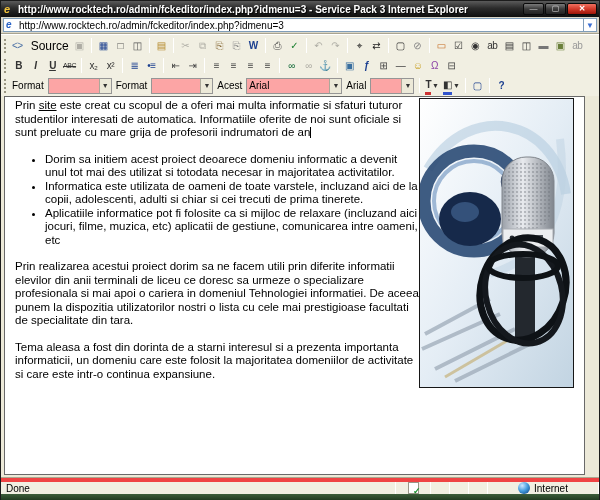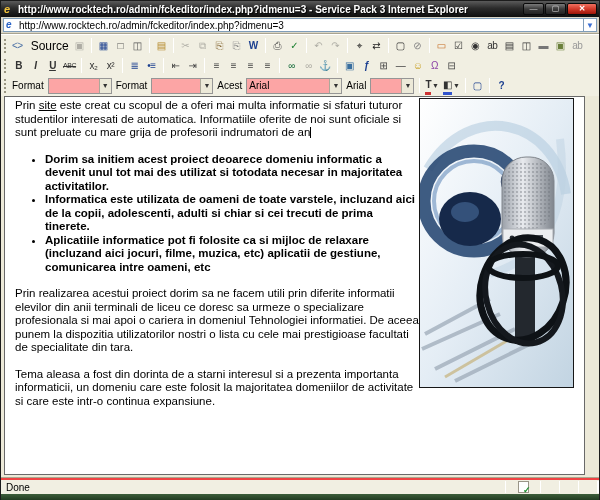--- a/index.html
+++ b/index.html
@@ -46,27 +46,27 @@
     font-size:7px; text-align:center; line-height:14px; color:#333; }
 
   
   .content { position:absolute; left:3px; top:95px; width:581px; height:379px; background:#fff;
     border:1px solid #696969; overflow:hidden; padding:2px 8px; }
   .content h1 { font-size:23px; font-weight:bold; margin:22px 0 10px 2px; color:#000; letter-spacing:0; }
   .textcol { width:406px; }
   .textcol p { font-size:11.5px; line-height:13.5px; color:#000; margin:0 0 13px 2px; }
   .textcol a { color:#000; text-decoration:underline; }
   .caret { display:inline-block; width:1px; height:11px; background:#000; vertical-align:-2px; }
-  .textcol ul { margin:0 0 13px 2px; padding-left:30px;font-weight:bold; }
+  .textcol ul { margin:0 0 13px 2px; padding-left:30px; }
   .textcol li { font-size:11.5px; line-height:13.5px; color:#000; }
   .editor-photo { position:absolute; right:10px; top:1px; width:155px; height:290px; border:1px solid #161616; background:#fff; }
 
   
   .statusbar { position:absolute; left:0; top:477px; width:100%; height:16px; background:#f1efe2;
-    border-top:2px solid #ef4444; box-shadow:0 -1px 0 #aca890; display:flex; align-items:center; font-size:10px; }
+    border-top:4px solid #ef4444; box-shadow:0 -1px 0 #aca890; display:flex; align-items:center; font-size:10px; }
   .sb-status { flex:1; padding-left:5px; color:#000; }
   .sb-sep { width:1px; height:12px; background:#b9b5a2; border-right:1px solid #fff; }
   .sb-panel { display:flex; align-items:center; justify-content:center; height:100%; }
   .sb-pageicon { width:11px; height:12px; background:#fff; border:1px solid #9a9688; position:relative; }
   .sb-pageicon::after { content:"✓"; position:absolute; right:-3px; bottom:-3px; color:#1b8f2f; font-size:9px; font-weight:bold; }
   .sb-globe { width:12px; height:12px; border-radius:50%;
     background:radial-gradient(circle at 35% 30%, #cfe8ff, #49a0e0 45%, #1b5ea0 80%); margin-right:4px; }
   .sb-zoomicon { position:relative; width:9px; height:9px; border:2px solid #2a66c8; border-radius:50%; margin-right:3px; }
   .sb-zoomicon::after { content:""; position:absolute; width:4px; height:2px; background:#2a66c8;
     right:-4px; bottom:-2px; transform:rotate(45deg); }
@@ -374,17 +374,21 @@
     <span class="sb-panel" style="width:34px">
       <span class="sb-pageicon"></span>
     </span>
     <span class="sb-sep"></span>
     <span class="sb-panel" style="width:18px"></span>
     <span class="sb-sep"></span>
     <span class="sb-panel" style="width:18px"></span>
     <span class="sb-sep"></span>
     <span class="sb-panel" style="width:18px"></span>
     <span class="sb-sep"></span>
+    <span class="sb-panel" style="width:110px">
+      <span class="sb-globe"></span>
+      <span>Internet</span>
+    </span>
     <span class="sb-sep"></span>
   </div>
 
   <div class="taskbar-strip"></div>
 </div>
 
 </body></html>

